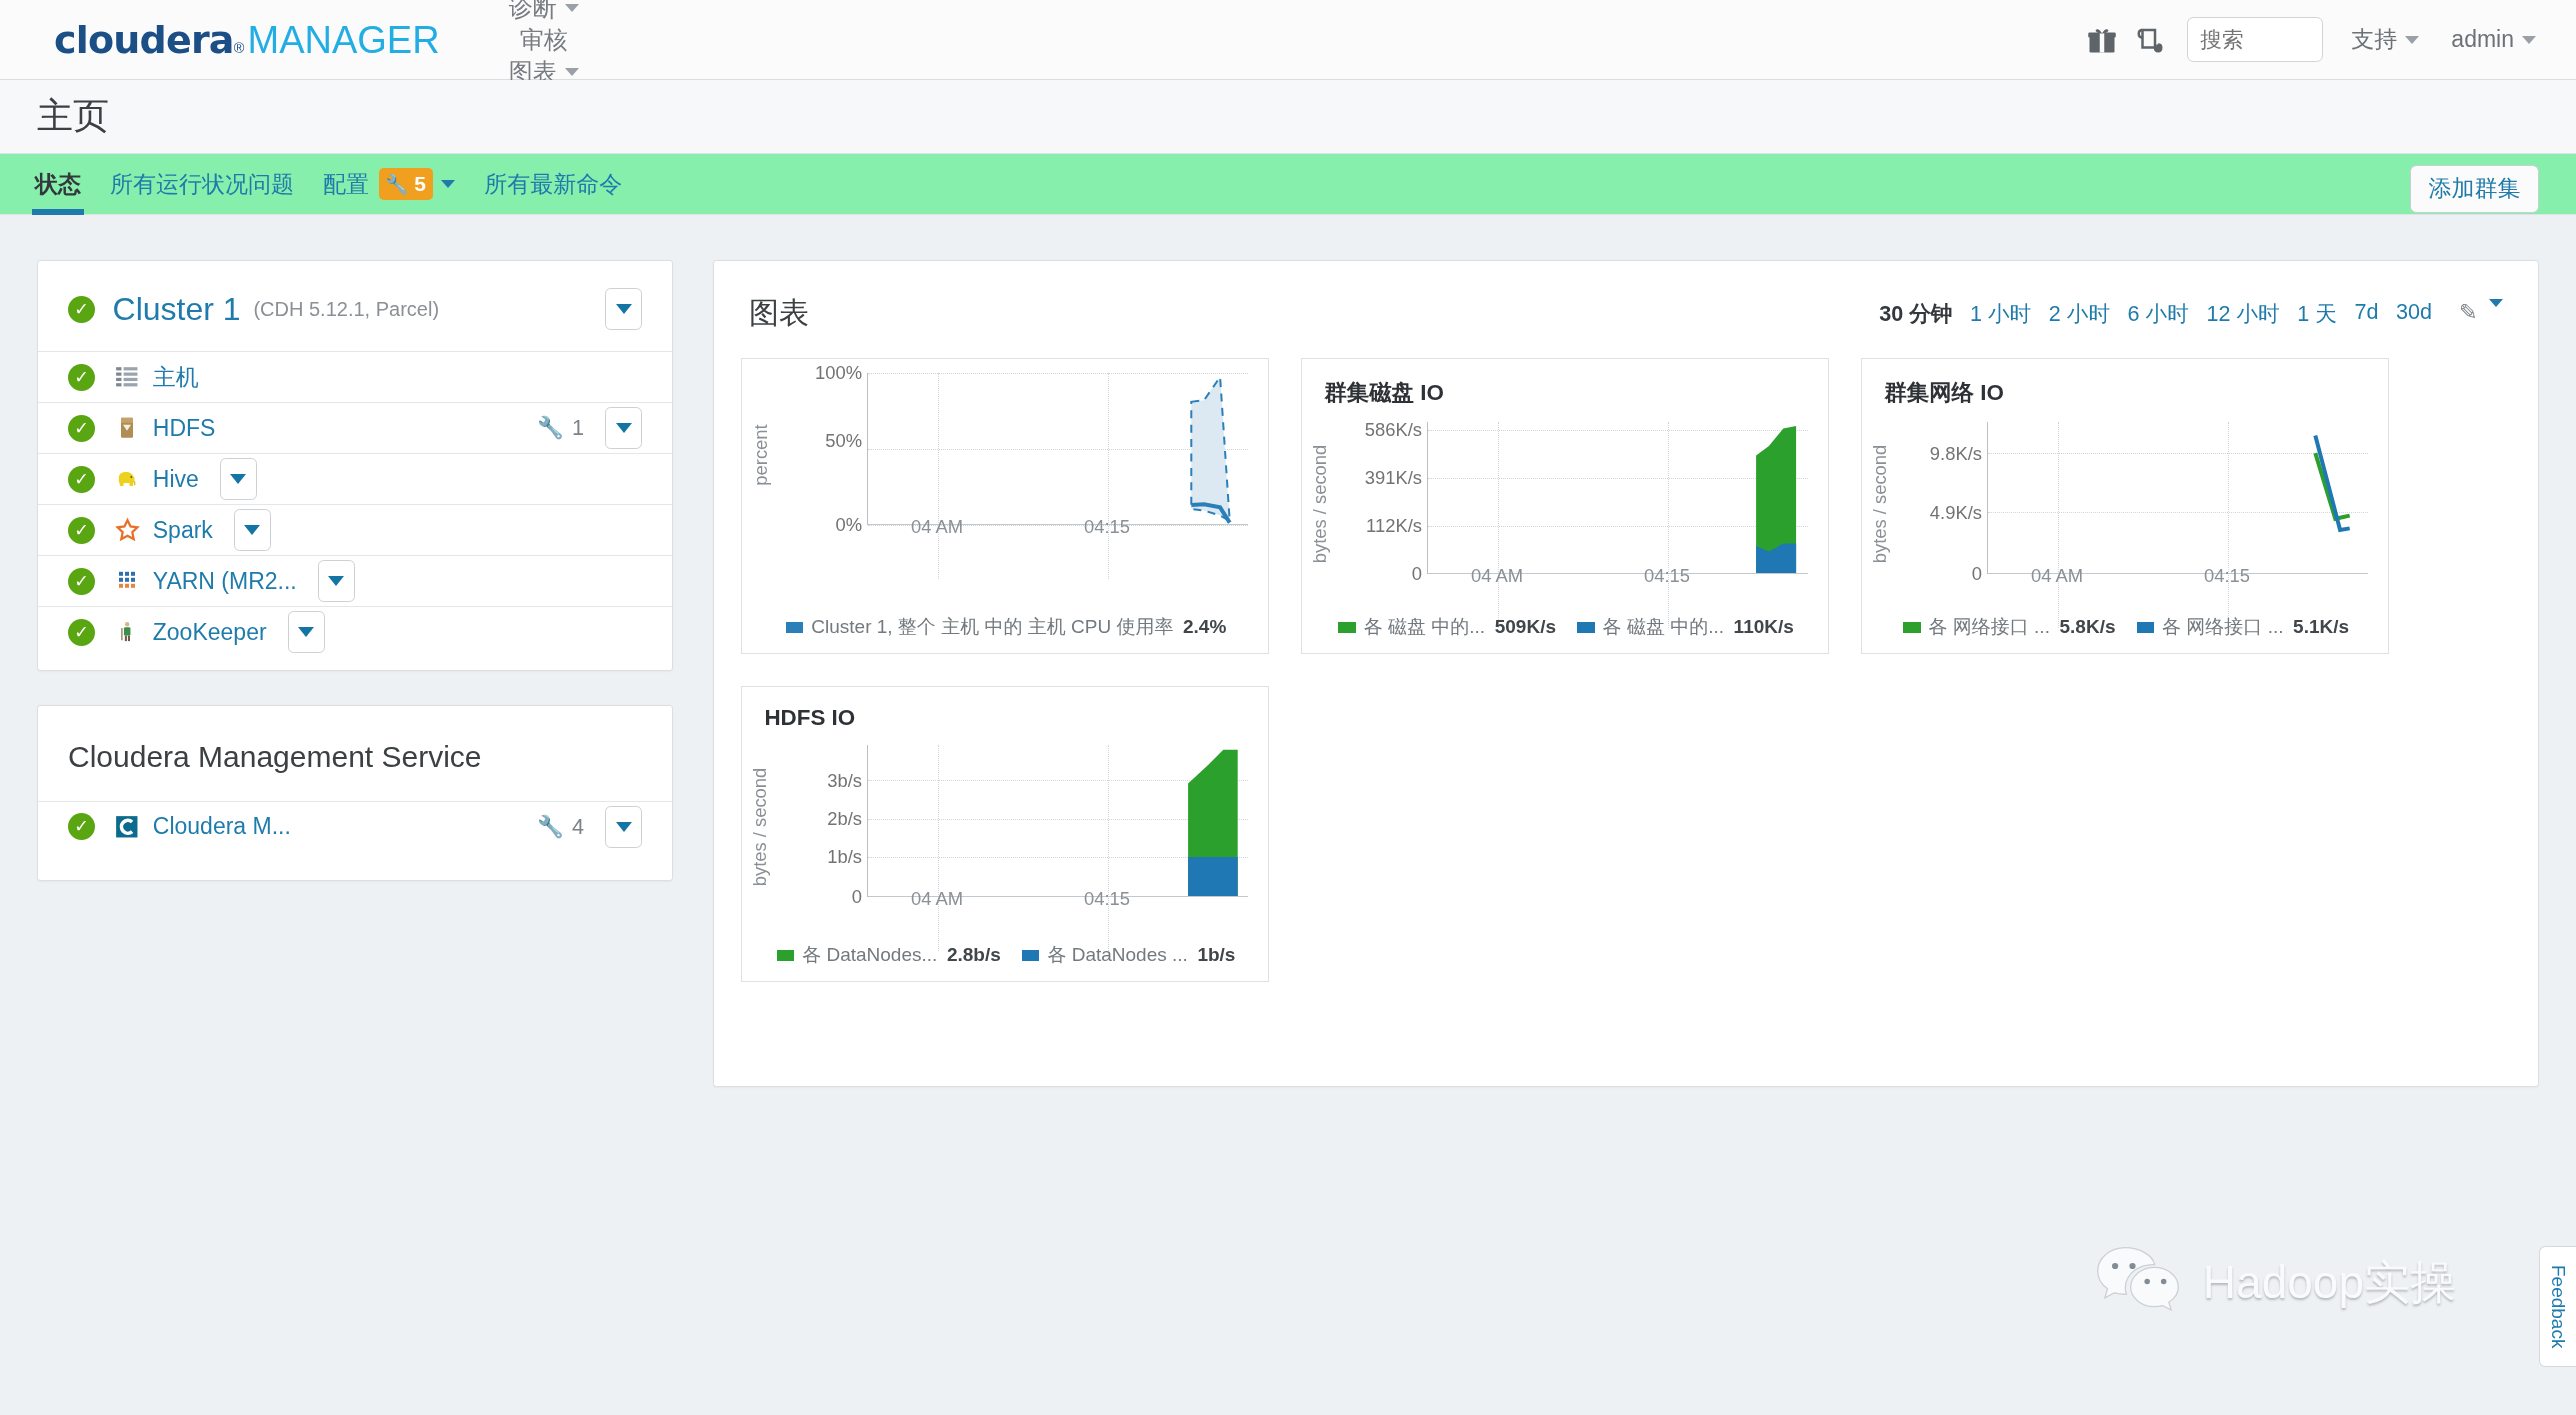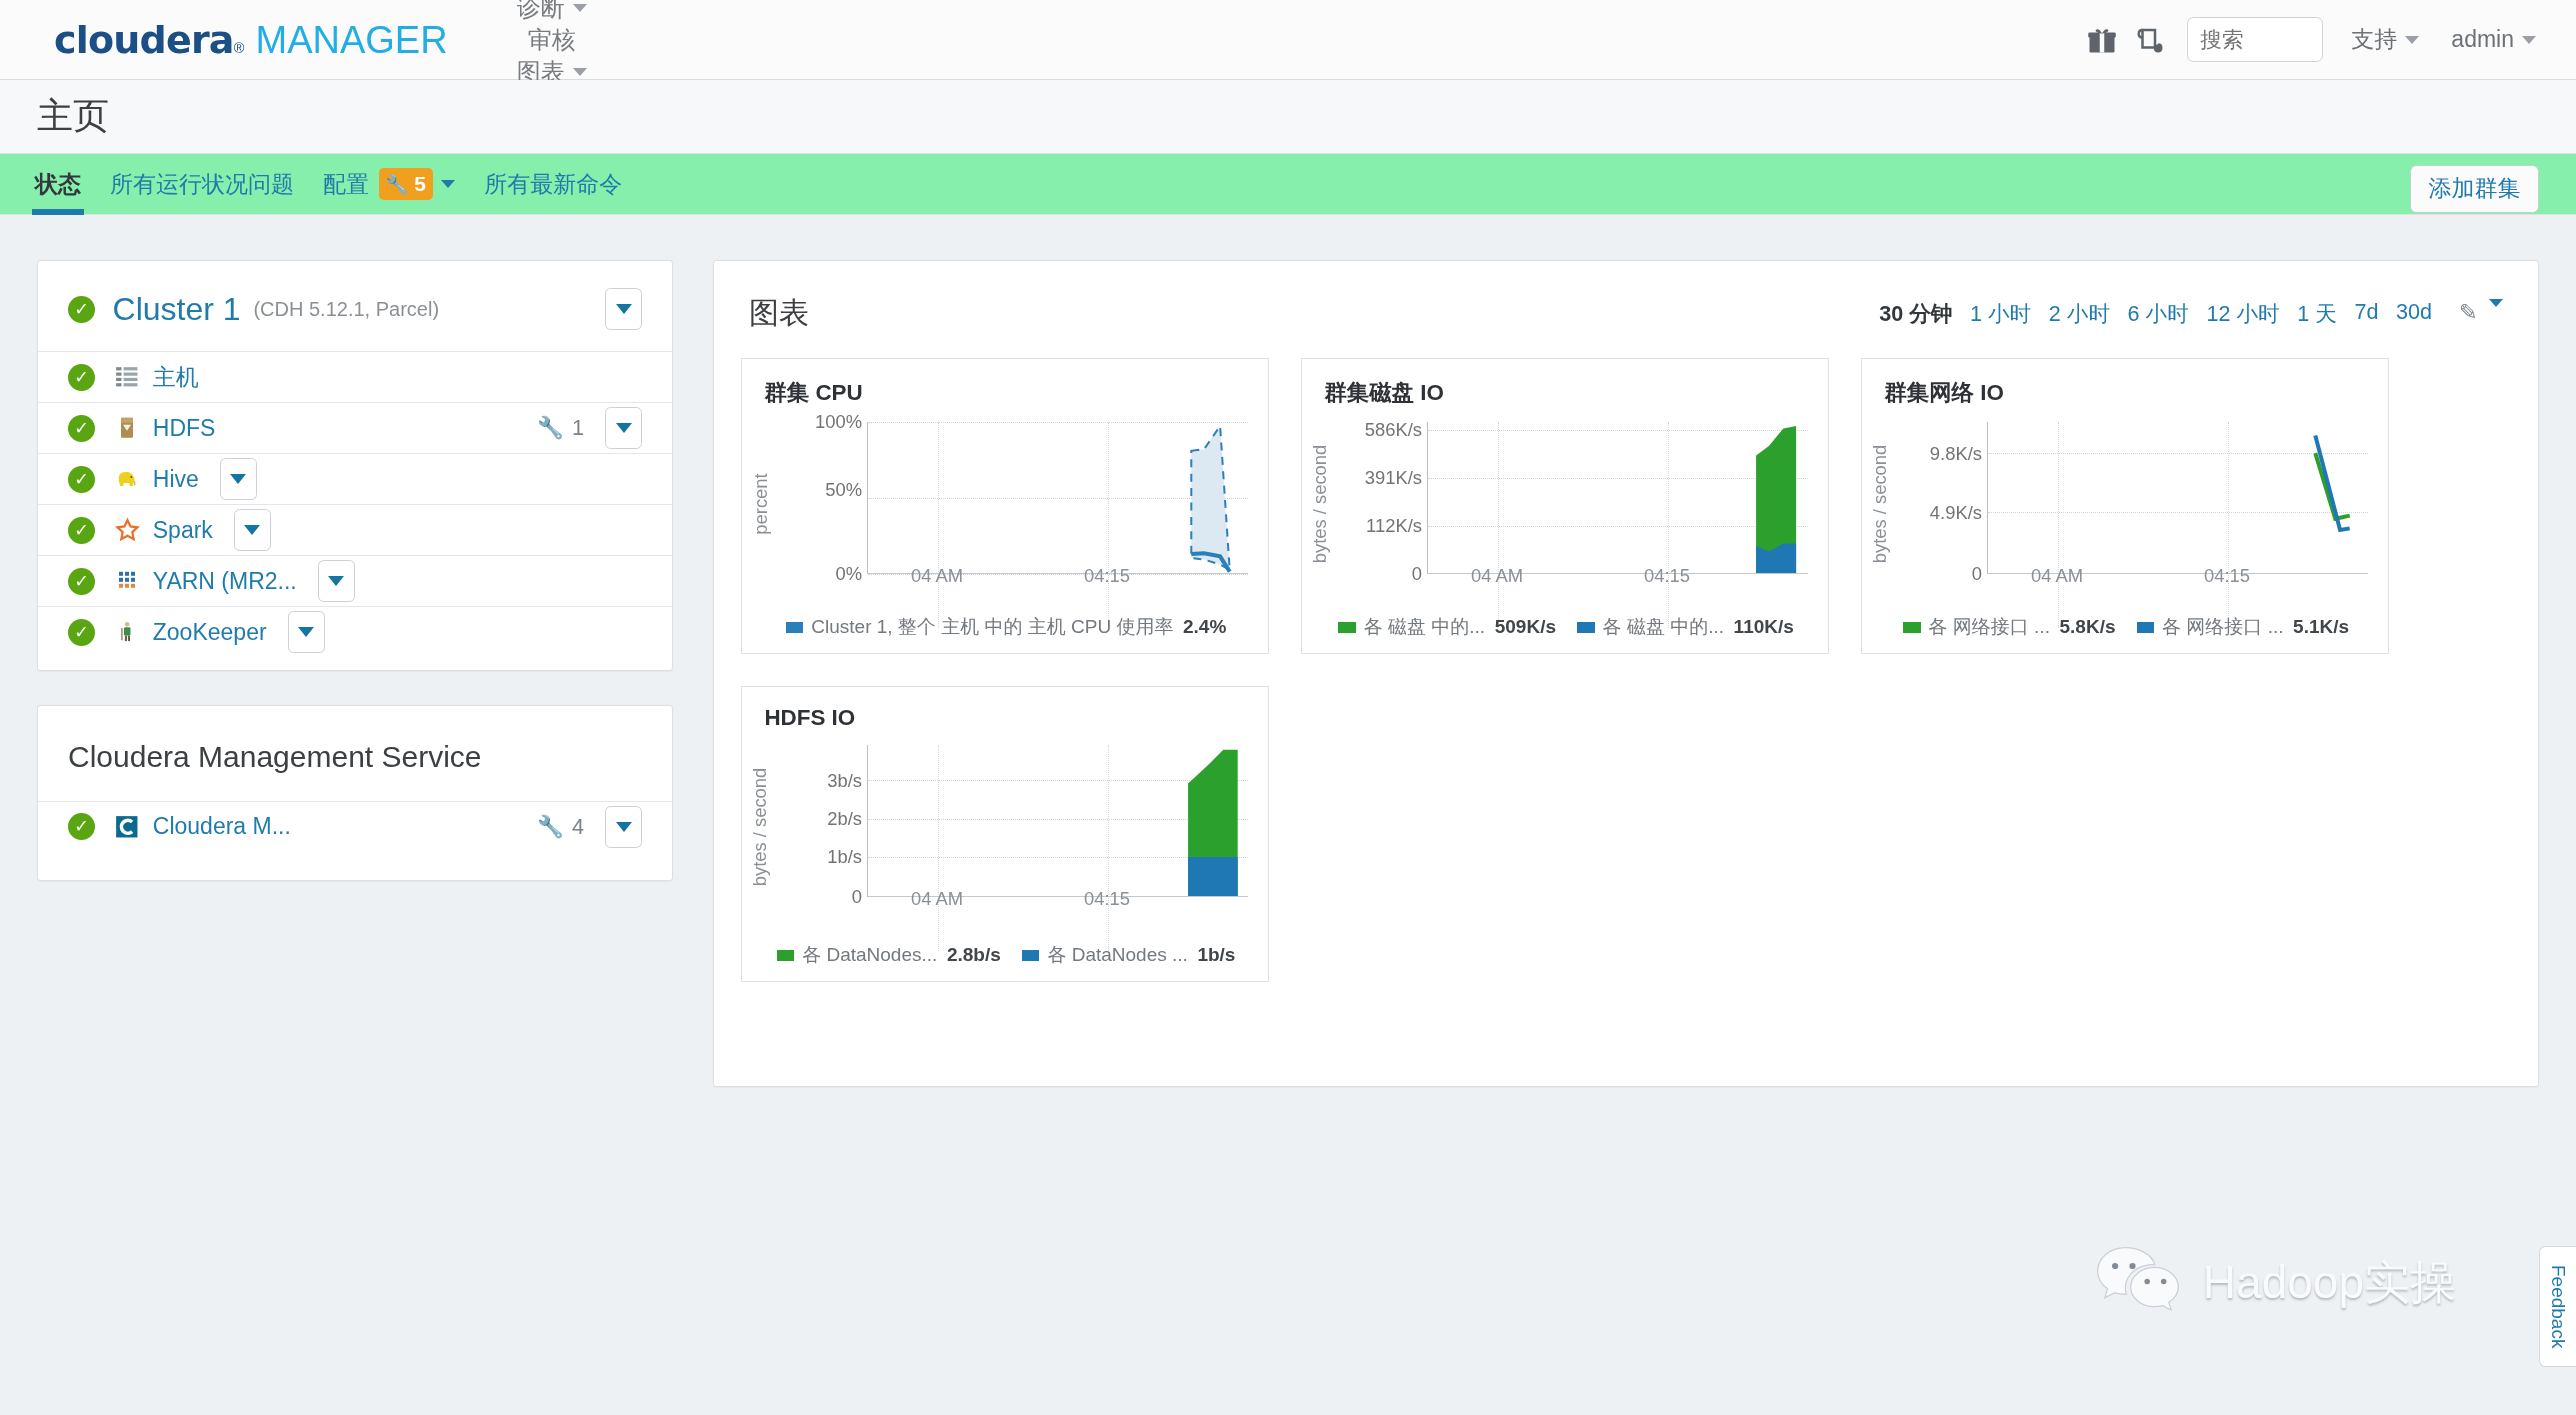--- a/index.html
+++ b/index.html
@@ -13,21 +13,21 @@
 
   
   .navbar {
     position: absolute; top: 0; left: 0; width: 2576px; height: 80px;
     background: #fbfbfb; border-bottom: 0.8px solid #d9dde1;
     display: flex; align-items: center; padding-left: 16px;
   }
   .logo { margin-left: 38px; display: flex; align-items: baseline; font-size: 38px; letter-spacing: -0.8px; }
   .logo .c1 { color: #1b4f86; font-weight: bold; font-family: "DejaVu Sans", sans-serif; }
   .logo .reg { color: #1b4f86; font-size: 14.4px; vertical-align: super; }
-  .logo .c2 { color: #22aee4; font-weight: normal; margin-left: 12px; letter-spacing: 0px; }
+  .logo .c2 { color: #22aee4; font-weight: normal; margin-left: 4px; letter-spacing: 0px; }
 
   .nav-items { display: flex; align-items: center; margin-left: 50px; flex-direction: column; }
   .nav-item {
     color: #777c80; font-size: 24px; padding: 0 19px; cursor: pointer;
     display: flex; align-items: center; white-space: nowrap;
   }
   .caret {
     display: inline-block; width: 0; height: 0; margin-left: 8px;
     border-left: 7.2px solid transparent; border-right: 7.2px solid transparent;
     border-top: 8.8px solid #9aa0a5;
@@ -441,21 +441,20 @@
           <span class="tr-item">7d</span>
           <span class="tr-item">30d</span>
           <span class="pencil">✎</span>
           <i class="caret blue" style="margin-left:11.2px;"></i>
         </div>
       </div>
 
       <div class="charts-grid">
 
         <div class="chart-box">
-          <div class="chart-title">群集 CPU</div>
           <div class="plot-wrap">
             <div class="ylabel">
               <span>percent</span>
             </div>
             <div class="yticks">
               <span class="ytick" style="top:166px;">0%</span>
               <span class="ytick" style="top:82px;">50%</span>
               <span class="ytick" style="top:14.4px;">100%</span>
             </div>
             <div class="plot">

